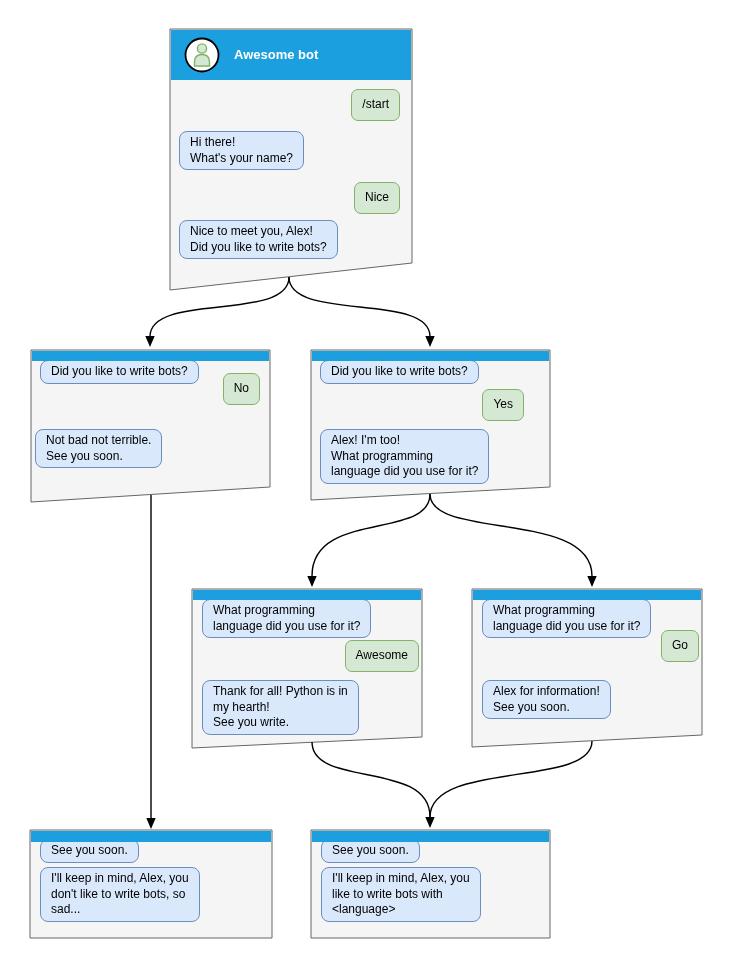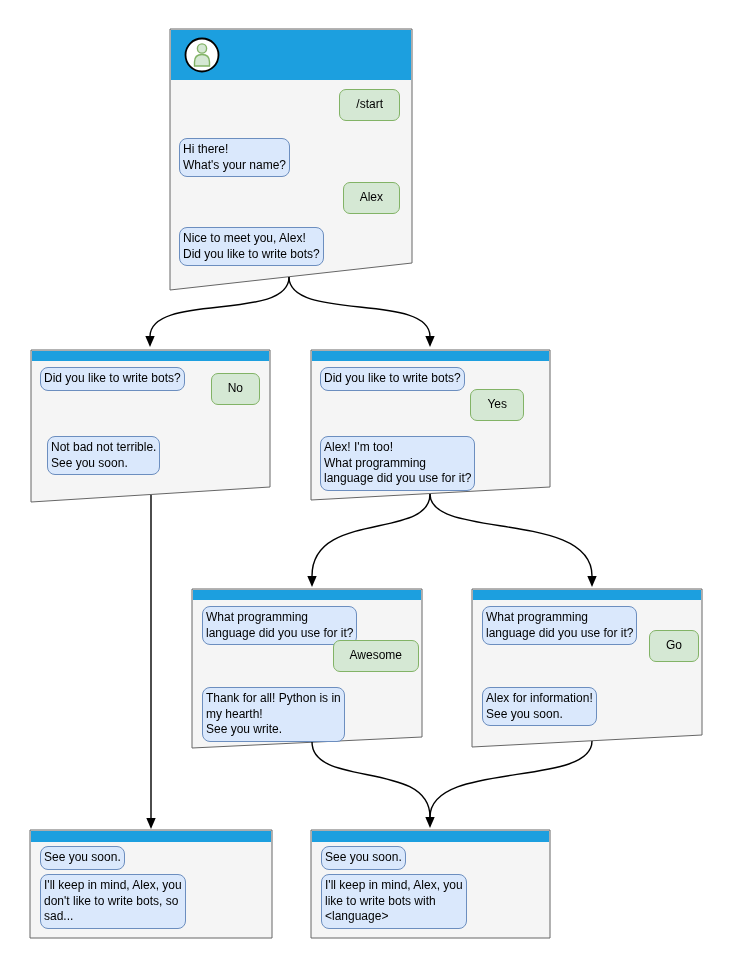--- a/index.html
+++ b/index.html
@@ -18,27 +18,26 @@
     position:absolute; left:63px; top:0; line-height:50px;
     font-size:13px; font-weight:bold; color:#ffffff;
   }
   .bub {
     position:absolute; font-size:12px; line-height:1.3;
     white-space:pre-line; border-radius:8px;
   }
   .bub.bot {
     background:var(--bot-fill,#dae8fc);
     border:1px solid var(--bot-border,#6c8ebf);
-    padding:3px 3px;
-    margin-top:7px;
+    padding:3px 10px;
   }
   .bub.user {
     background:var(--user-fill,#d5e8d4);
     border:1px solid var(--user-border,#82b366);
-    padding:7px 16px; border-radius:7px; white-space:nowrap;
+    padding:7px 10px; border-radius:7px; white-space:nowrap;
   }
 </style>
 </head>
 <body>
 
 <div id="canvas">
 
   <svg id="shapes" width="743" height="971" viewBox="0 0 743 971">
 
     <polygon points="170,29 412,29 412,263 170,290" fill="#f5f5f5" stroke="#666666" stroke-width="1"></polygon>
@@ -62,29 +61,29 @@
     <polygon points="312,587 307.3,576 316.7,576" fill="#000"></polygon>
     <polygon points="592,587 587.3,576 596.7,576" fill="#000"></polygon>
     <polygon points="151,829 146.3,818 155.7,818" fill="#000"></polygon>
     <polygon points="430,828 425.3,817 434.7,817" fill="#000"></polygon>
   </svg>
 
   <div class="wc" style="left:170px;top:29px;width:242px;height:261px;">
     <div class="bub user" style="right:12px;top:60px">/start</div>
     <div class="bub bot" style="left:9px;top:102px">Hi there!
 What's your name?</div>
-    <div class="bub user" style="right:12px;top:153px">Alex</div>
+    <div class="bub user" style="right:12px;top:153px">Nice</div>
     <div class="bub bot" style="left:9px;top:191px">Nice to meet you, Alex!
 Did you like to write bots?</div>
   </div>
 
   <div class="wc" style="left:31px;top:350px;width:239px;height:152px;">
     <div class="bub bot" style="left:9px;top:10px">Did you like to write bots?</div>
     <div class="bub user" style="right:10px;top:23px">No</div>
-    <div class="bub bot" style="left:16px;top:79px">Not bad not terrible.
+    <div class="bub bot" style="left:4px;top:79px">Not bad not terrible.
 See you soon.</div>
   </div>
 
   <div class="wc" style="left:311px;top:350px;width:239px;height:150px;">
     <div class="bub bot" style="left:9px;top:10px">Did you like to write bots?</div>
     <div class="bub user" style="right:26px;top:39px">Yes</div>
     <div class="bub bot" style="left:9px;top:79px">Alex! I'm too!
 What programming
 language did you use for it?</div>
   </div>
@@ -121,20 +120,21 @@
   </div>
 
   <div class="hdr main-hdr" style="left:171px;top:30px;width:240px;height:50px;">
     <span class="avatar">
       <svg width="36" height="36" viewBox="0 0 36 36">
         <circle cx="18" cy="18" r="16.5" fill="#ffffff" stroke="#000000" stroke-width="1.8"></circle>
         <circle cx="18" cy="11.5" r="4.6" fill="#d5e8d4" stroke="#82b366" stroke-width="1.4"></circle>
         <path d="M10.5,29 L10.5,25 C10.5,19.5 13,17.5 18,17.5 C23,17.5 25.5,19.5 25.5,25 L25.5,29 Z" fill="#d5e8d4" stroke="#82b366" stroke-width="1.4"></path>
       </svg>
     </span>
+    <span class="win-title">Awesome bot</span>
   </div>
 
   <div class="hdr" style="left:32px;top:351px;width:237px;height:10px;"></div>
   <div class="hdr" style="left:312px;top:351px;width:237px;height:10px;"></div>
   <div class="hdr" style="left:193px;top:590px;width:228px;height:10px;"></div>
   <div class="hdr" style="left:473px;top:590px;width:228px;height:10px;"></div>
   <div class="hdr" style="left:31px;top:831px;width:240px;height:11px;"></div>
   <div class="hdr" style="left:312px;top:831px;width:237px;height:11px;"></div>
 
 </div>

